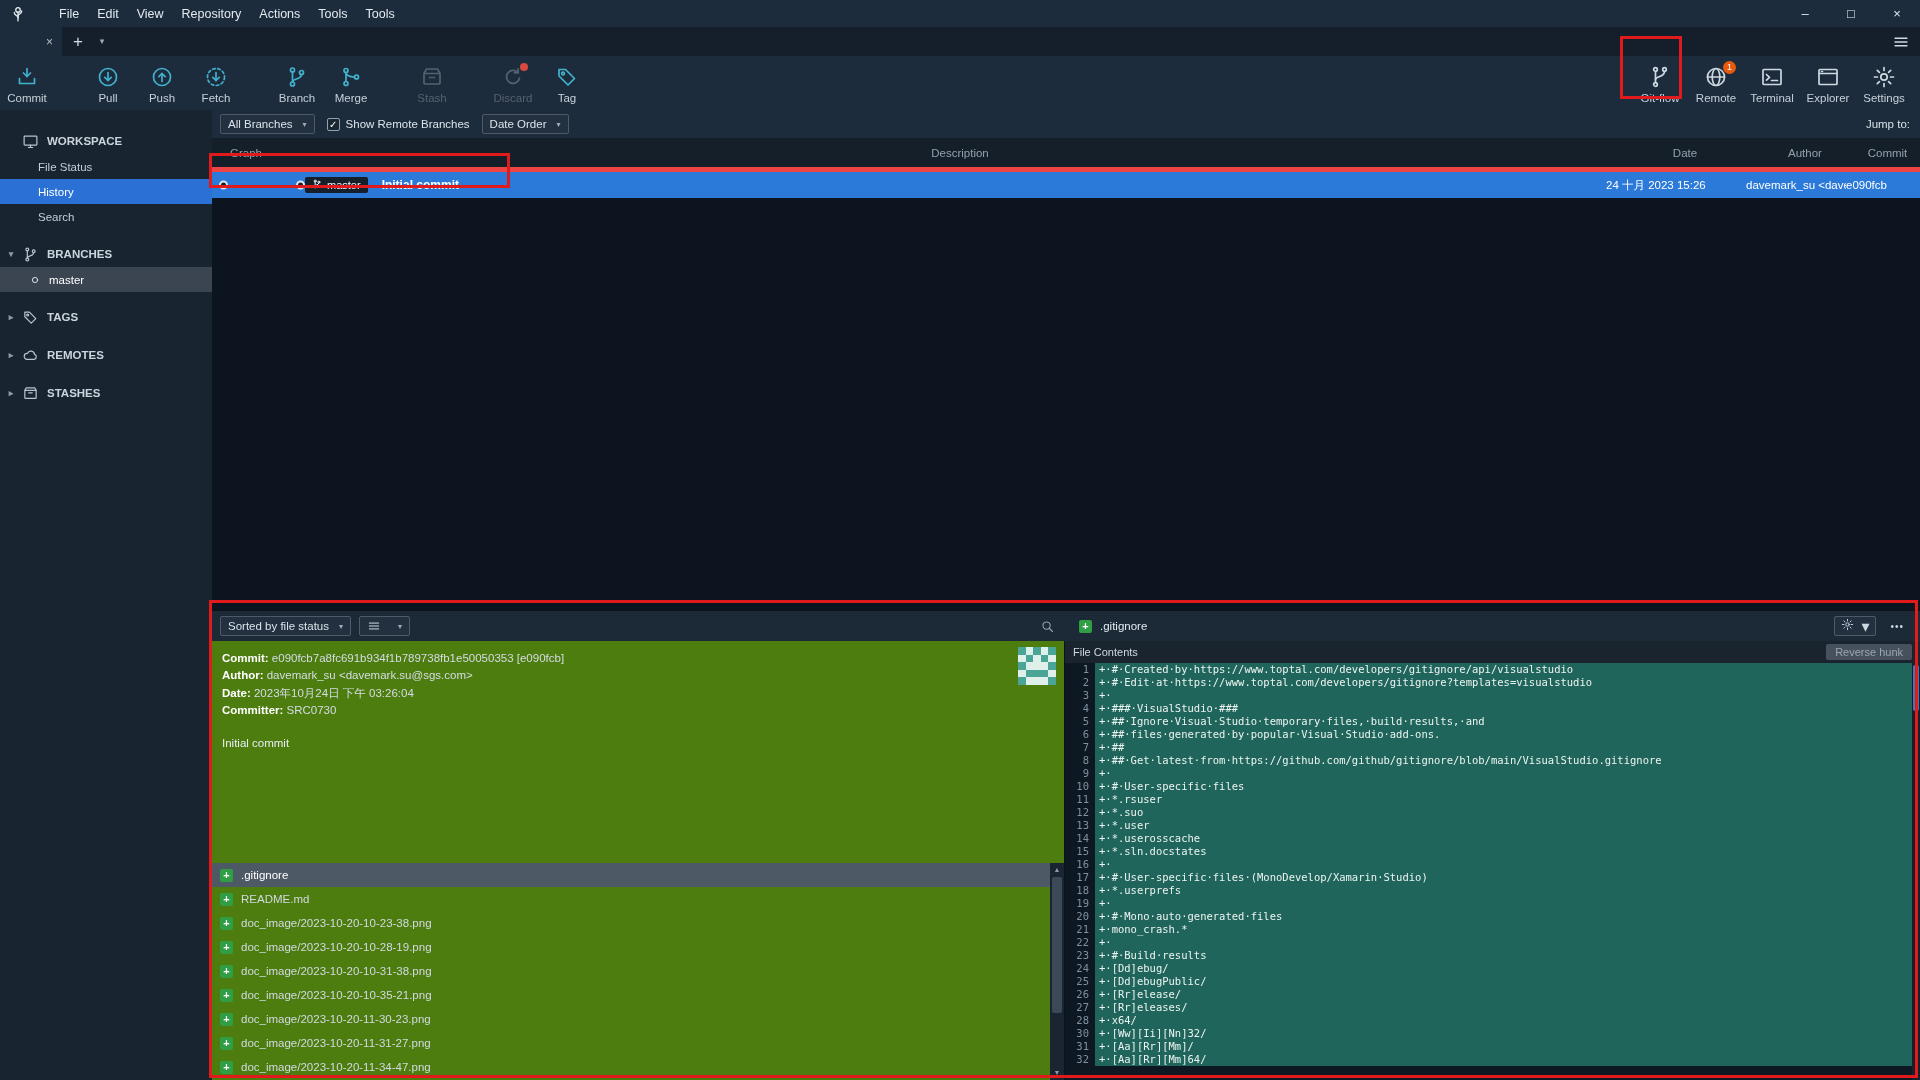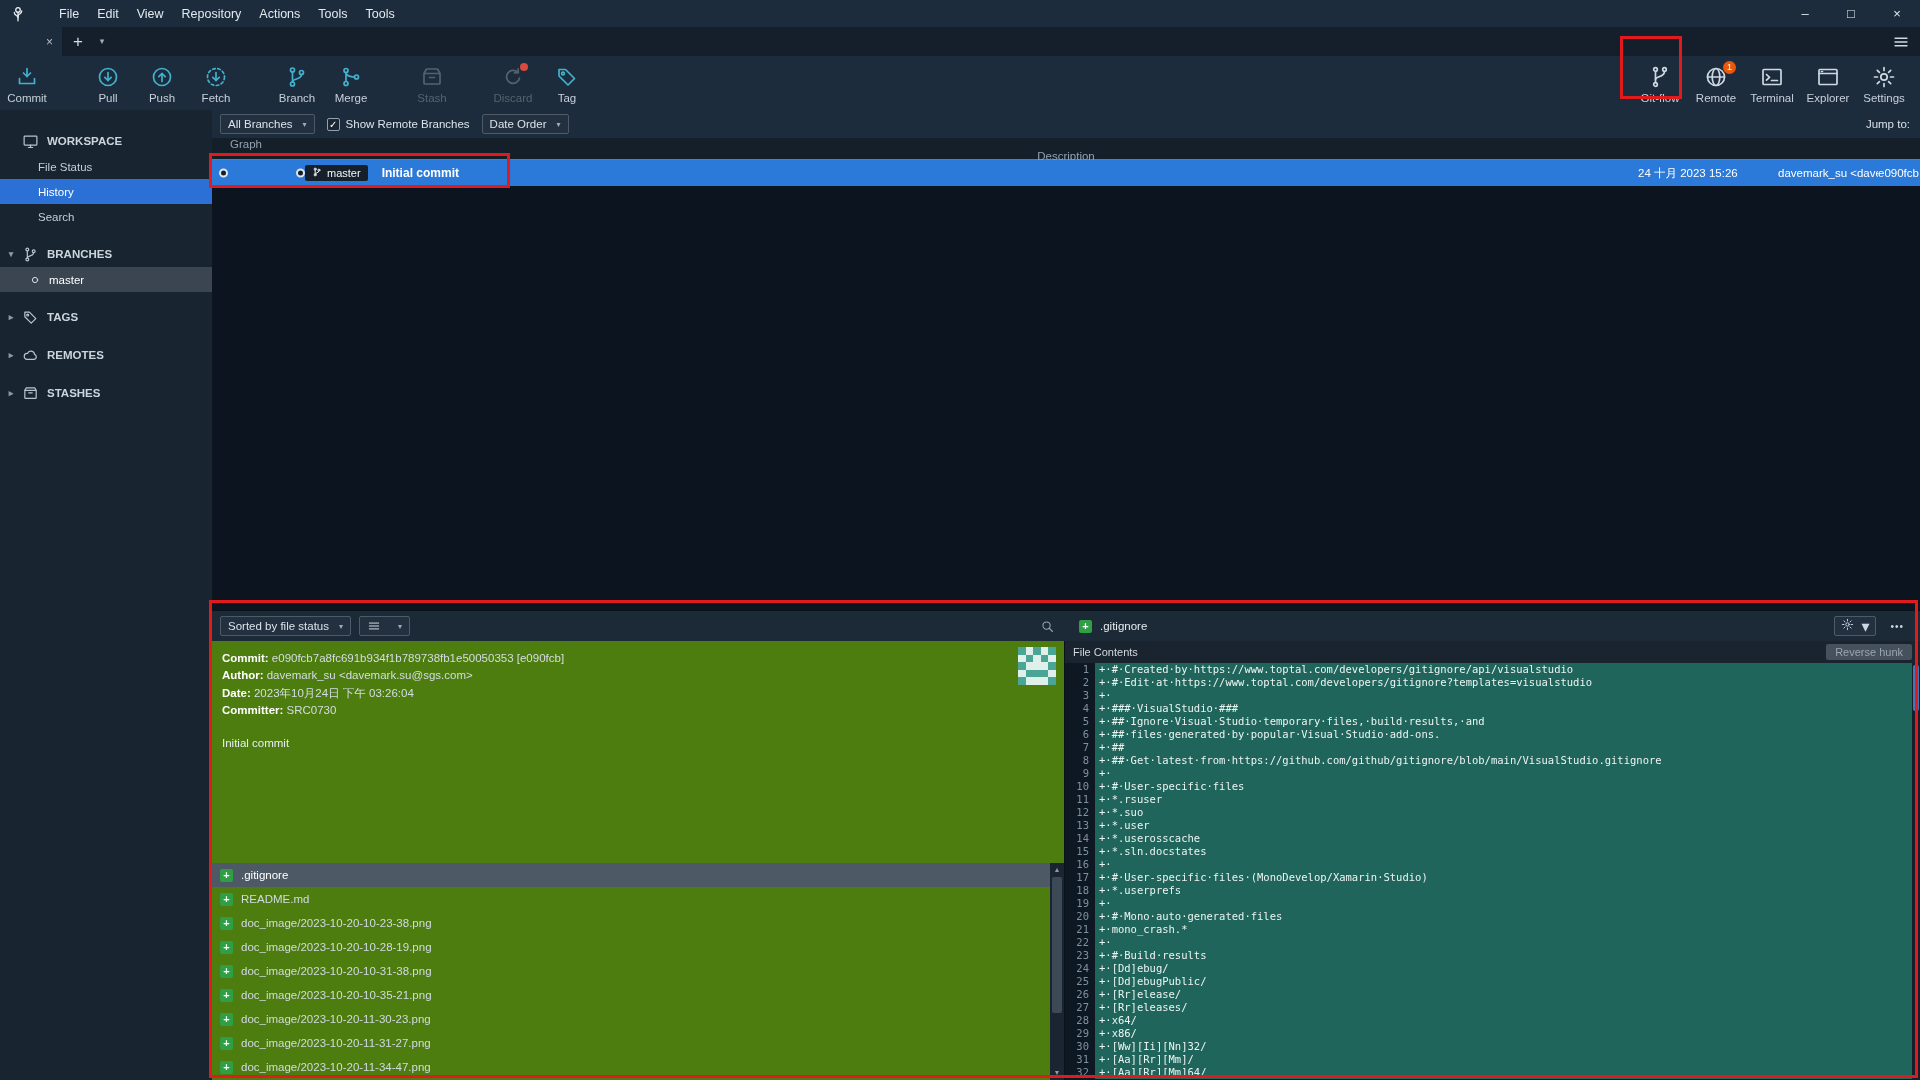--- a/index.html
+++ b/index.html
@@ -56,32 +56,32 @@
 .item-icon svg{width:14px;height:14px;}
 
 .content{flex:1;display:flex;flex-direction:column;min-width:0;background:#0c151f;}
 .filterbar{height:28px;background:#1d2c3c;display:flex;align-items:center;padding:0 10px 0 8px;gap:12px;flex-shrink:0;}
 .dropdown{height:20px;border:1px solid #4d5a68;background:#22303f;display:inline-flex;align-items:center;padding:0 7px;font-size:11.5px;color:#dbe3ea;gap:10px;border-radius:2px;white-space:nowrap;}
 .dropdown .caret{font-size:8px;color:#9fabb7;}
 .checkwrap{display:flex;align-items:center;gap:6px;font-size:11.5px;color:#dbe3ea;}
 .checkbox{width:13px;height:13px;border:1px solid #93a0ad;background:#1a2733;display:flex;align-items:center;justify-content:center;font-size:10px;color:#fff;border-radius:2px;}
 .jumpto{margin-left:auto;font-size:11.5px;color:#d8e0e7;}
 
-.history-header{height:22px;display:flex;background:#141f2a;border-bottom:1px solid #ef4444;flex-shrink:0;flex-direction:column;}
+.history-header{height:34px;display:flex;background:#141f2a;border-bottom:5px solid #ef4444;flex-shrink:0;}
 .hcell{font-size:11.5px;color:#93a1ae;display:flex;align-items:center;justify-content:center;}
 .hcell.c0{width:93px;justify-content:flex-start;padding-left:18px;}
 .hcell.c1{flex:1;}
 .hcell.c2{width:140px;} .hcell.c3{width:100px;} .hcell.c4{width:65px;}
 .commit-row{height:26px;display:flex;align-items:center;background:#2b79d8;color:#fff;flex-shrink:0;}
 .cell{display:flex;align-items:center;overflow:hidden;white-space:nowrap;}
 .cell.c0{width:93px;position:relative;height:100%;flex-shrink:0;}
 .cell.c1{flex:1;min-width:0;}
 .cell.c2{width:140px;font-size:11.5px;flex-shrink:0;}
 .cell.c3{width:100px;font-size:11.5px;flex-shrink:0;}
-.cell.c4{width:42px;font-size:11.5px;flex-shrink:0;}
+.cell.c4{width:74px;font-size:11.5px;flex-shrink:0;}
 .gdot{position:absolute;top:50%;transform:translateY(-50%);width:9px;height:9px;border-radius:50%;background:#13202c;border:2px solid #dfe7ee;}
 .gdot.d1{left:7px;} .gdot.d2{left:84px;}
 .branch-badge{display:inline-flex;align-items:center;gap:5px;background:#15202b;color:#f2f6fa;font-size:11px;padding:2px 7px;border-radius:2px;margin-right:14px;flex-shrink:0;}
 .branch-badge svg{width:10px;height:10px;}
 .cmsg{font-weight:bold;font-size:12px;}
 .graph-space{flex:1;background:#0c151f;}
 
 
 .bottom-panel{height:470px;display:flex;flex-direction:column;flex-shrink:0;border-top:1px solid #0a121b;}
 .panel-toolbar{height:30px;background:#1c2a38;display:flex;align-items:center;flex-shrink:0;}
@@ -627,24 +627,20 @@
                   </div>
                   <div class="dline">
                     <span class="dnum">27</span>
                     <span class="dtext">+·[Rr]eleases/</span>
                   </div>
                   <div class="dline">
                     <span class="dnum">28</span>
                     <span class="dtext">+·x64/</span>
                   </div>
                   <div class="dline">
-                    <span class="dnum">29</span>
-                    <span class="dtext">+·x86/</span>
-                  </div>
-                  <div class="dline">
                     <span class="dnum">30</span>
                     <span class="dtext">+·[Ww][Ii][Nn]32/</span>
                   </div>
                   <div class="dline">
                     <span class="dnum">31</span>
                     <span class="dtext">+·[Aa][Rr][Mm]/</span>
                   </div>
                   <div class="dline">
                     <span class="dnum">32</span>
                     <span class="dtext">+·[Aa][Rr][Mm]64/</span>

